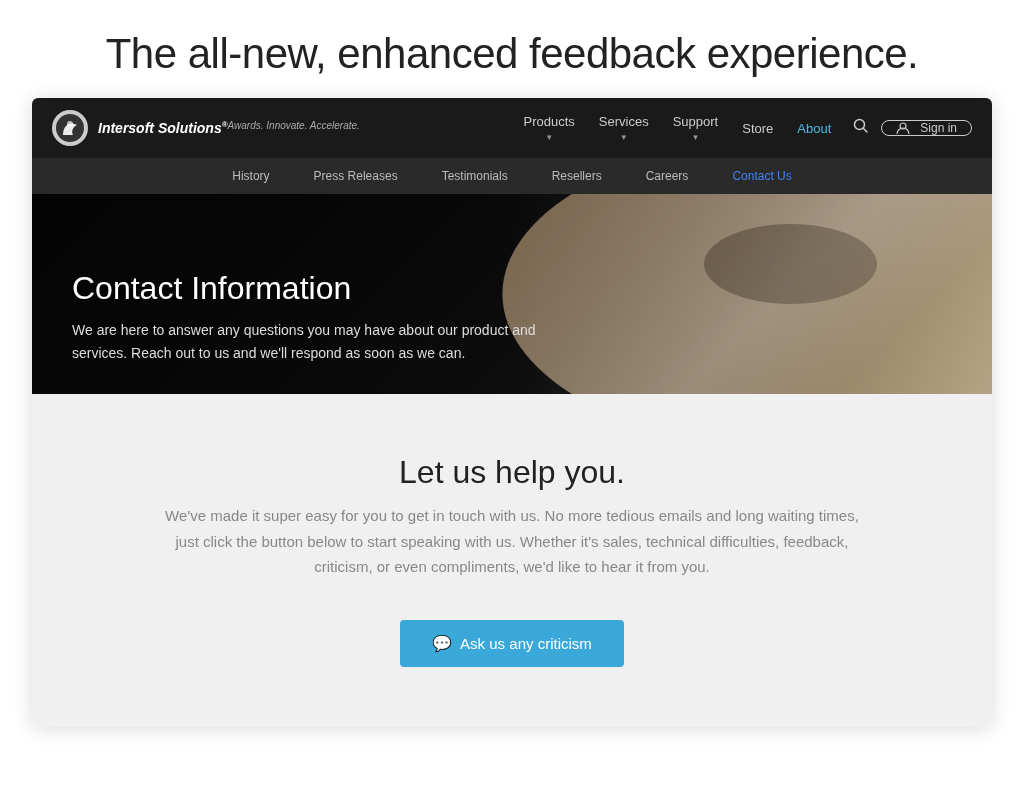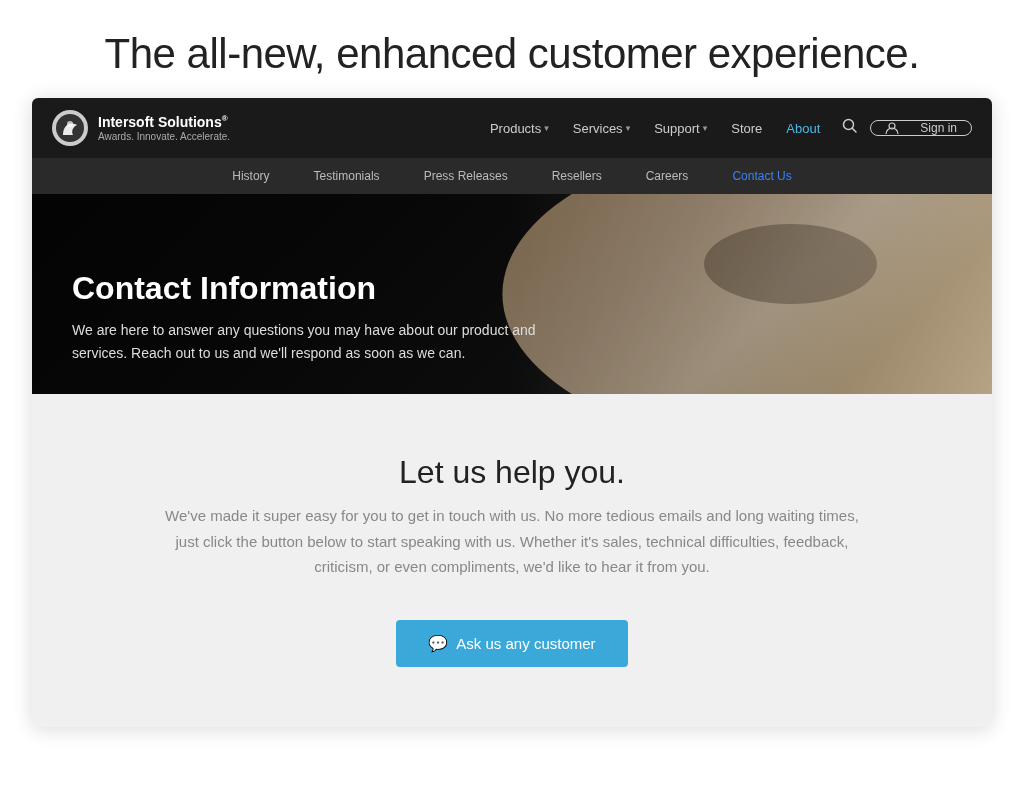--- a/index.html
+++ b/index.html
@@ -55,21 +55,22 @@
       align-items: center;
       justify-content: center;
       overflow: hidden;
     }
     .logo-icon svg {
       width: 30px;
       height: 30px;
     }
     .logo-text {
       display: flex;
-      flex-direction: column;
+      flex-direction: row;
+      font-style: italic;
     }
     .logo-name {
       color: #fff;
       font-size: 14px;
       font-weight: 700;
       line-height: 1.2;
     }
     .logo-name sup {
       font-size: 8px;
     }
@@ -86,20 +87,21 @@
     }
     .nav-links li a {
       color: #ccc;
       text-decoration: none;
       font-size: 13px;
       padding: 6px 10px;
       display: flex;
       align-items: center;
       gap: 3px;
       border-radius: 3px;
+      flex-direction: column;
     }
     .nav-links li a.active {
       color: #4db8e8;
     }
     .nav-links li a .chevron {
       font-size: 9px;
       opacity: 0.7;
     }
     .nav-search {
       background: none;
@@ -112,21 +114,21 @@
     .nav-signin {
       border: 1px solid #ccc;
       border-radius: 20px;
       color: #ccc;
       padding: 0 14px;
       font-size: 12px;
       background: none;
       cursor: pointer;
       display: flex;
       align-items: center;
-      gap: 21px;
+      gap: 10px;
     }
 
     
     .subnav {
       background: #2a2a2a;
       display: flex;
       align-items: center;
       justify-content: center;
       gap: 8px;
       height: 36px;
@@ -179,21 +181,21 @@
       border-radius: 50%;
       background: rgba(60,40,20,0.4);
     }
     .hero-content {
       position: relative;
       z-index: 2;
     }
     .hero-content h2 {
       color: #fff;
       font-size: 32px;
-      font-weight: 700;
+      font-weight: 400;
       margin-bottom: 12px;
     }
     .hero-content p {
       color: #ddd;
       font-size: 14px;
       max-width: 500px;
       line-height: 1.6;
     }
 
     
@@ -229,21 +231,21 @@
       transition: background 0.2s;
     }
     .cta-button .chat-icon {
       font-size: 16px;
     }
   </style>
 </head>
 <body>
 
 <div class="page-title-section">
-  <h1>The all-new, enhanced customer experience.</h1>
+  <h1>The all-new, enhanced feedback experience.</h1>
 </div>
 
 <div class="card-wrapper">
 
   <nav class="navbar">
     <div class="logo-area">
       <div class="logo-icon">
         <svg viewBox="0 0 30 30" xmlns="http://www.w3.org/2000/svg">
           <circle cx="15" cy="15" r="14" fill="#333"></circle>
           <path d="M8 22 C8 12 15 8 22 12 C18 14 16 18 18 22Z" fill="#fff" opacity="0.9"></path>
@@ -302,38 +304,38 @@
             <path d="M1 13c0-3.3 2.7-6 6-6s6 2.7 6 6" stroke="#ccc" stroke-width="1.2" fill="none"></path>
           </svg>
           <span>Sign in</span>
         </button>
       </li>
     </ul>
   </nav>
 
   <nav class="subnav">
     <a href="#">History</a>
+    <a href="#">Press Releases</a>
     <a href="#">Testimonials</a>
-    <a href="#">Press Releases</a>
     <a href="#">Resellers</a>
     <a href="#">Careers</a>
     <a href="#" class="active">Contact Us</a>
   </nav>
 
   <div class="hero-banner">
     <div class="hero-bg-overlay"></div>
     <div class="hero-face"></div>
     <div class="hero-content">
       <h2>Contact Information</h2>
       <p>We are here to answer any questions you may have about our product and services. Reach out to us and we'll respond as soon as we can.</p>
     </div>
   </div>
 
   <div class="content-section">
     <h3>Let us help you.</h3>
     <p>We've made it super easy for you to get in touch with us. No more tedious emails and long waiting times, just click the button below to start speaking with us. Whether it's sales, technical difficulties, feedback, criticism, or even compliments, we'd like to hear it from you.</p>
     <button class="cta-button">
       <span class="chat-icon">💬</span>
-      <span>Ask us any customer</span>
+      <span>Ask us any criticism</span>
     </button>
   </div>
 
 </div>
 
 </body></html>

